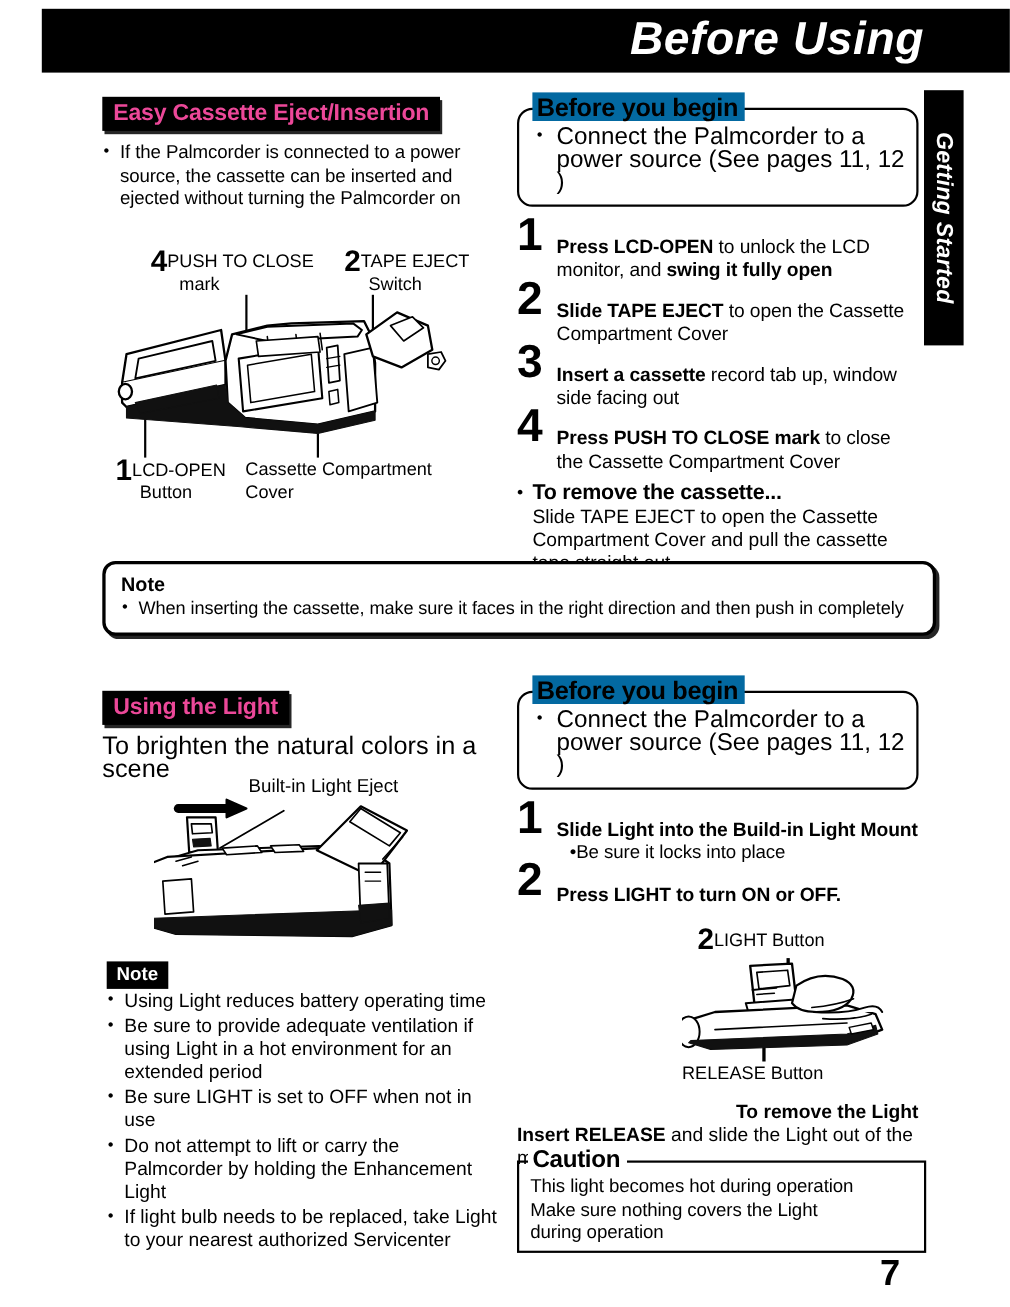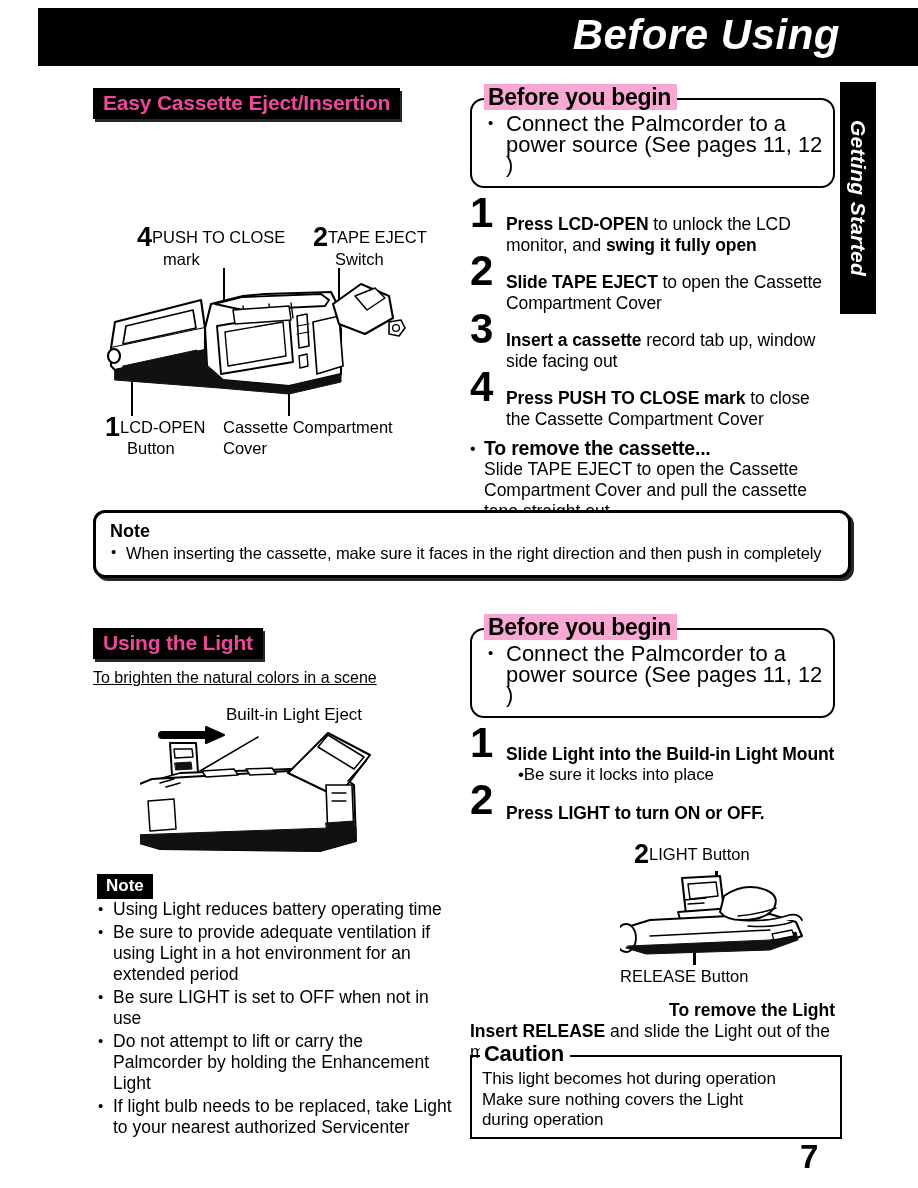--- a/index.html
+++ b/index.html
@@ -128,21 +128,21 @@
     position: relative;
     border: 2.5px solid #000;
     border-radius: 14px;
     padding: 14px 10px 8px 12px;
     margin-top: 12px;
   }
   .byb-legend {
     position: absolute;
     left: 12px;
     top: -16px;
-    background: #f9a8d4;
+    background: #0369a1;
     padding: 0 6px 0 4px;
     font-size: 23px;
     font-weight: bold;
     line-height: 26px;
     letter-spacing: -0.3px;
     white-space: nowrap;
   }
   .byb ul.bul > li {
     font-size: 22px;
     line-height: 20.5px;
@@ -227,24 +227,23 @@
   .note-box .body-text { font-size: 16.5px; line-height: 20px; }
 
   
   .col-left-2 {
     position: absolute;
     left: 93px;
     top: 628px;
     width: 368px;
   }
   .tagline {
-    font-size: 16px;
+    font-size: 23px;
     line-height: 21px;
     margin-top: 8px;
-    text-decoration: underline;
   }
   .note-chip {
     display: inline-block;
     background: #000;
     color: #fff;
     font-weight: bold;
     font-size: 17px;
     line-height: 20px;
     padding: 2px 9px 3px 9px;
   }
@@ -363,20 +362,23 @@
   <div class="header-band"></div>
   <div class="header-title">Before Using</div>
 
   <div class="side-tab">
     <div class="side-tab-label">Getting Started</div>
   </div>
 
   <div class="col-left">
     <div class="sec-title">Easy Cassette Eject/Insertion</div>
 
+    <ul class="bul body-text" style="margin-top:10px;">
+      <li>If the Palmcorder is connected to a power source, the cassette can be inserted and ejected without turning the Palmcorder on</li>
+    </ul>
   </div>
 
   <div id="fig-cassette" class="fig">
 
     <div class="fig-label" style="left:44px; top:0px;">
       <span class="callnum">4</span><span>PUSH TO CLOSE</span>
     </div>
     <div class="fig-label" style="left:70px; top:22px;">mark</div>
 
     <div class="fig-label" style="left:220px; top:0px;">

